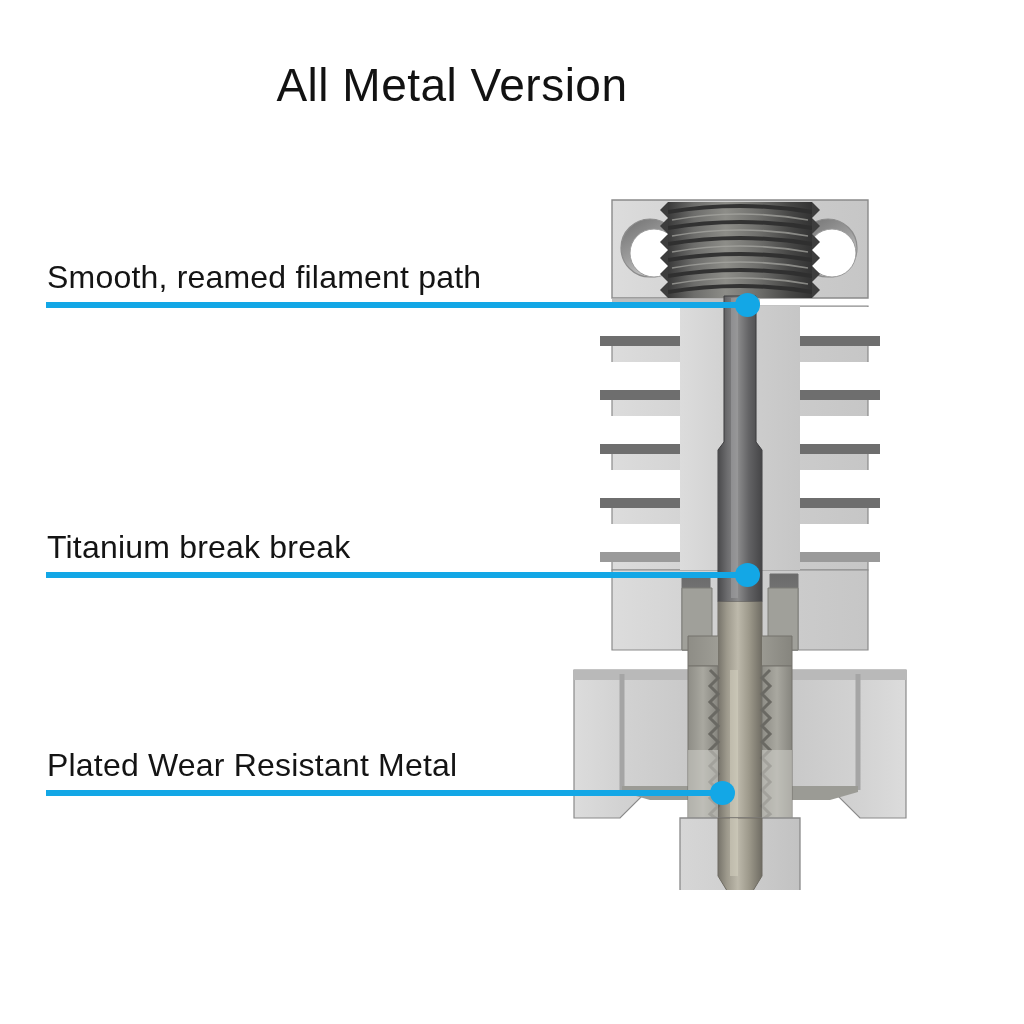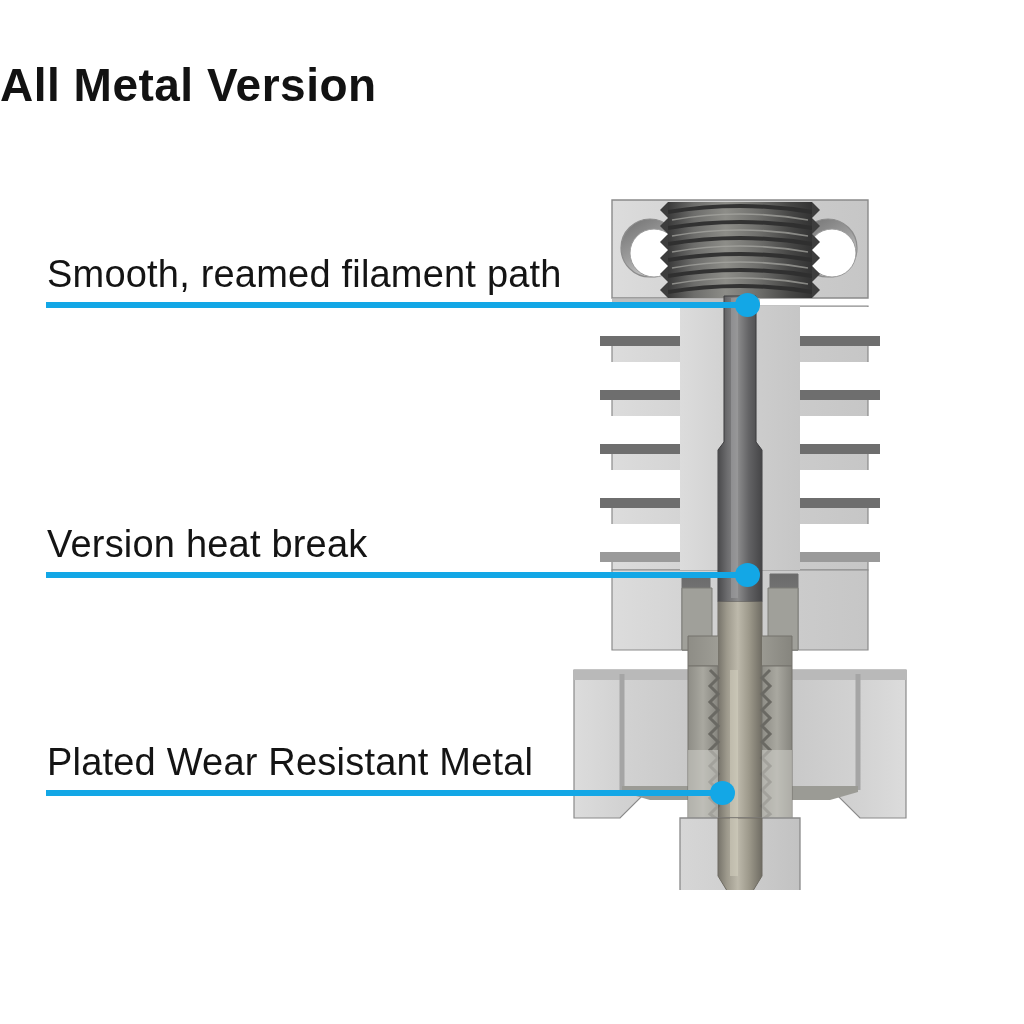--- a/index.html
+++ b/index.html
@@ -18,38 +18,38 @@
   .page {
     position: absolute;
     inset: 0;
     background: #ffffff;
   }
   .title {
     position: absolute;
     top: 58px;
     left: 0;
     width: 904px;
-    text-align: left;
+    text-align: center;
     font-size: 46px;
-    font-weight: 700;
+    font-weight: 400;
     letter-spacing: 0.5px;
     color: #121212;
     font-family: "Liberation Sans", sans-serif;
   }
   .callout {
     position: absolute;
     left: 0;
     width: 1024px;
     height: 0;
   }
   .callout-text {
     position: absolute;
     left: 47px;
     bottom: 6px;
-    font-size: 38px;
+    font-size: 32px;
     font-weight: 300;
     letter-spacing: 0.2px;
     color: #141414;
     white-space: nowrap;
     font-family: "Liberation Sans", sans-serif;
   }
   .callout-line {
     position: absolute;
     left: 46px;
     top: 0;
@@ -277,21 +277,21 @@
 
   </svg>
 
   <div class="callout" style="top:302px">
     <div class="callout-text">Smooth, reamed filament path</div>
     <div class="callout-line" style="width:700px"></div>
     <div class="callout-dot" style="left:735px"></div>
   </div>
 
   <div class="callout" style="top:572px">
-    <div class="callout-text">Version heat break</div>
+    <div class="callout-text">Titanium break break</div>
     <div class="callout-line" style="width:700px"></div>
     <div class="callout-dot" style="left:735px"></div>
   </div>
 
   <div class="callout" style="top:790px">
     <div class="callout-text">Plated Wear Resistant Metal</div>
     <div class="callout-line" style="width:678px"></div>
     <div class="callout-dot" style="left:710px"></div>
   </div>
 

